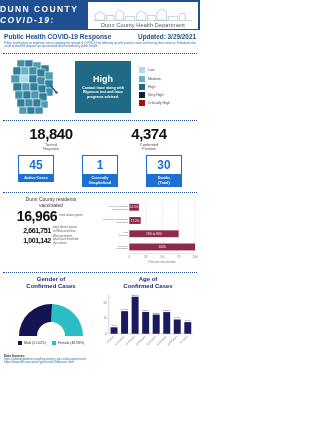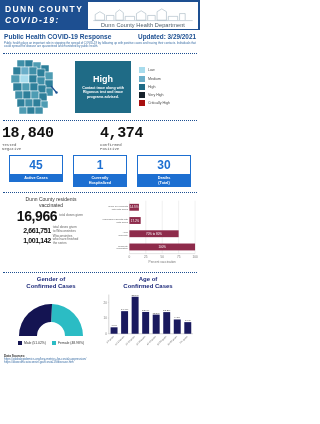--- a/index.html
+++ b/index.html
@@ -10,21 +10,20 @@
     color: #1a1a5e;
     overflow: hidden;
   }
   .page { position: relative; width: 200px; height: 424px; background: #fff; }
 
   
   .header { display: flex; height: 30px; }
   .header-left {
     background: #1d4f91; color: #fff; flex: 0 0 88px;
     display: flex; flex-direction: column; justify-content: center;
-    padding-left: 5px;
   }
   .hl1 { font-size: 8.5px; font-weight: bold; letter-spacing: 1.4px; line-height: 11px; }
   .hl2 { font-size: 8.5px; font-weight: bold; letter-spacing: 1.4px; line-height: 11px; font-style: italic; }
   .header-right {
     flex: 1; background: #1d4f91; padding: 1.5px 2px 1.5px 0;
     display: flex; align-items: center;
   }
   .logo-box {
     background: #fff; width: 100%; height: 100%;
     display: flex; flex-direction: column; align-items: center; justify-content: flex-end;
@@ -53,27 +52,27 @@
   }
   .risk-card .lvl { font-size: 9px; font-weight: bold; margin-bottom: 2px; }
   .risk-card .msg { font-size: 3.6px; font-weight: bold; text-align: center; line-height: 4.6px; }
   .legend { flex: 1; display: flex; flex-direction: column; gap: 2.2px; padding-left: 4px; }
   .legend-item { display: flex; align-items: center; gap: 3px; }
   .legend-sw { width: 6px; height: 6px; display: block; }
   .legend-lbl { font-size: 3.6px; color: #4a4a4a; }
 
   
   .stats { display: flex; justify-content: space-around; padding: 3px 2px 1px; }
-  .stat { text-align: left; flex: 1; font-family: Liberation Mono, monospace; }
+  .stat { text-align: center; flex: 1; }
   .stat-num { font-size: 15px; font-weight: bold; color: #111; letter-spacing: -0.4px; line-height: 16px; }
   .stat-lbl { font-size: 4px; color: #555; line-height: 4.6px; margin-top: 1px; }
 
   
   .boxes { display: flex; justify-content: space-around; padding: 2px 4px 3px; }
-  .box { width: 54px; }
+  .box { width: 36px; }
   .box-top {
     border: 1.5px solid #1d6fd1; background: #fff; height: 20px;
     display: flex; align-items: center; justify-content: center;
   }
   .box-num { font-size: 12px; font-weight: bold; color: #1d6fd1; }
   .box-bot {
     background: #1d6fd1; color: #fff; font-size: 3.8px; font-weight: bold;
     text-align: center; padding: 1.5px 1px; line-height: 4.4px;
   }
 

